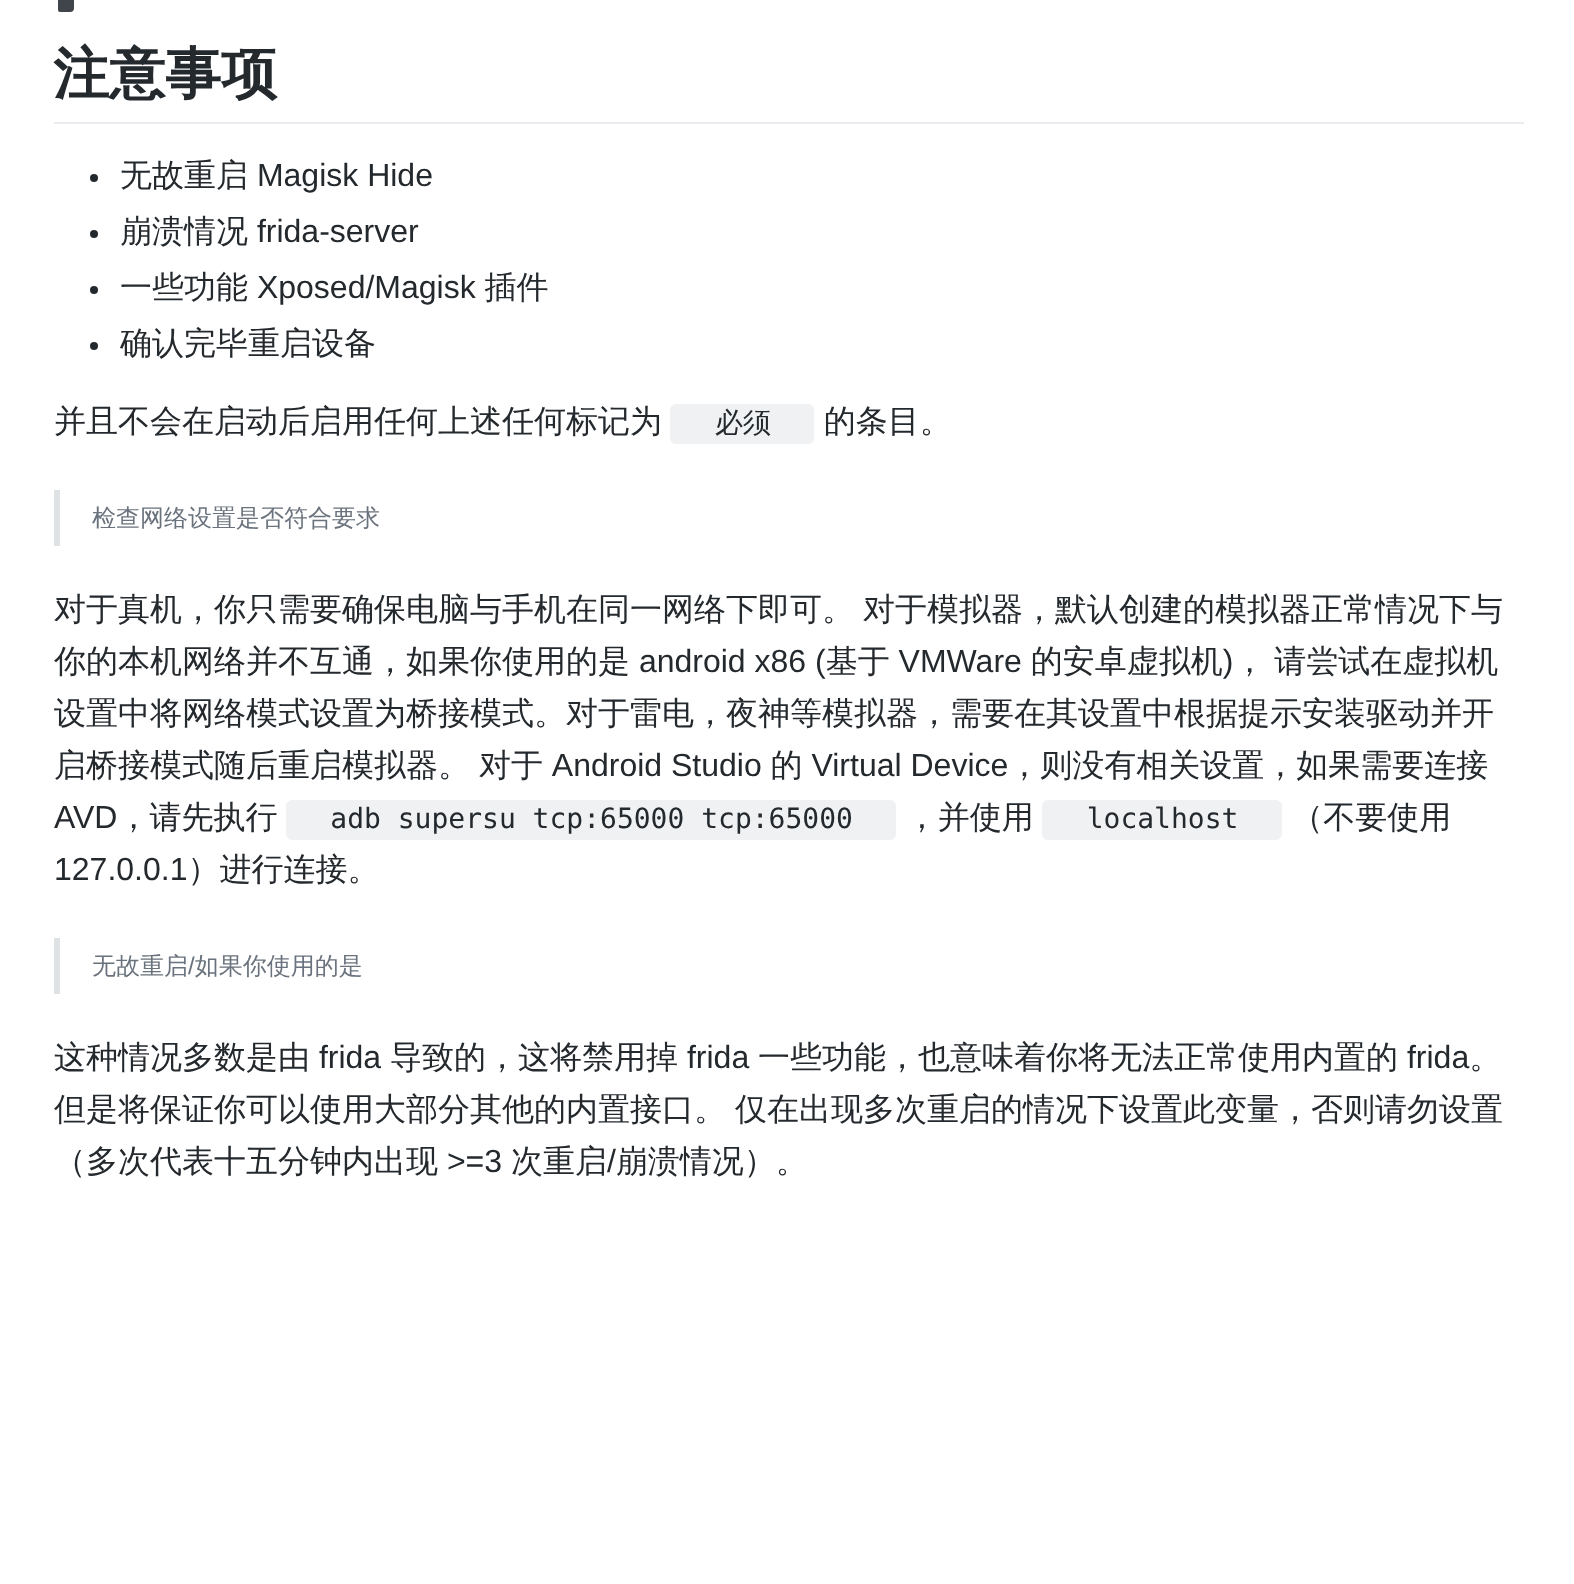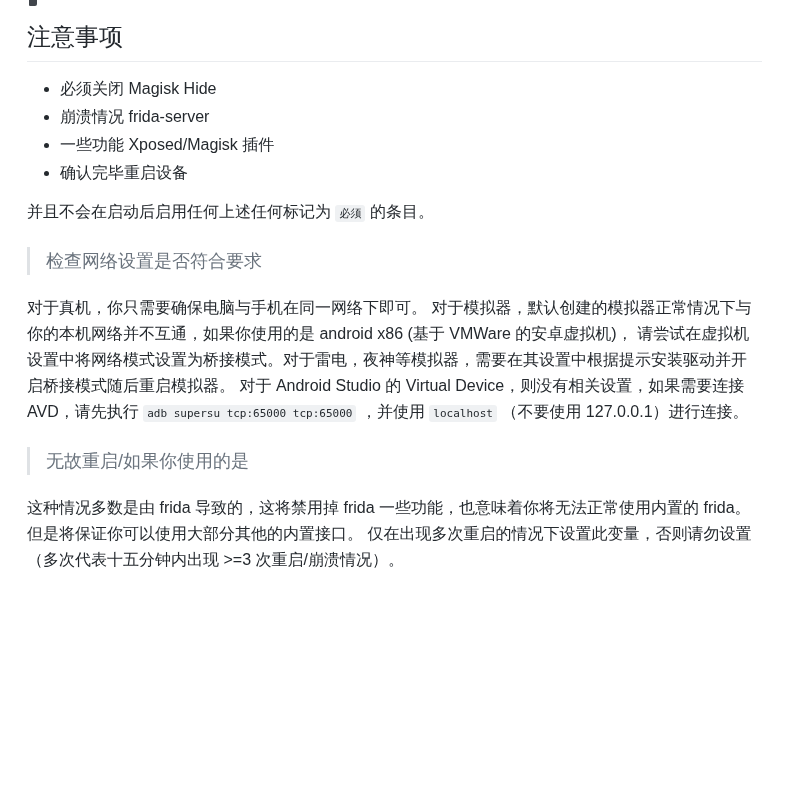--- a/index.html
+++ b/index.html
@@ -8,64 +8,64 @@
   }
   *{box-sizing:border-box;}
   html,body{margin:0;padding:0;}
   body{
     width:787px;height:792px;overflow:hidden;background:#ffffff;
     color:var(--text);position:relative;
     font-family:"Liberation Sans","DejaVu Sans",sans-serif;
   }
   .doc{padding:22px 25px 0 27px;}
   h1{
-    font-size:24px;line-height:30px;font-weight:400;
+    font-size:28px;line-height:30px;font-weight:700;
     margin:0 0 14px;padding-bottom:9px;
     border-bottom:1px solid var(--rule);
   }
   p{font-size:16px;line-height:26px;margin:13px 0;}
   ul{margin:13px 0;padding-left:33px;}
   li{font-size:16px;line-height:26px;margin:2px 0;}
   blockquote{
     margin:20px 0;padding:2px 16px;
     border-left:3px solid var(--qborder);
-    color:var(--qtext);font-size:18px;line-height:24px;
+    color:var(--qtext);font-size:12px;line-height:24px;
   }
   pre{
     margin:22px 0;padding:13px 18px;background:var(--codebg);
     border-radius:6px;overflow:hidden;
   }
   pre code{
     font-family:"DejaVu Sans Mono","Liberation Mono",monospace;
     font-size:14px;line-height:18px;color:var(--text);
   }
   code.inline{
     font-family:"DejaVu Sans Mono","Liberation Mono",monospace;
-    font-size:11px;background:var(--inlinebg);
-    padding:2px 4px;border-radius:3px;white-space:normal;margin-top:12px;
+    font-size:14px;background:var(--inlinebg);
+    padding:2px 22px;border-radius:3px;white-space:normal;margin-top:12px;
   }
   .kw{color:var(--kw);}
   strong{font-weight:700;}
   .frag{
     position:absolute;left:29px;top:0;width:8px;height:6px;
     background:#40454b;border-radius:0 0 2px 1px;
   }
 </style>
 </head>
 <body>
 
 <div class="frag"></div>
 
 <div class="doc">
 
   <h1>注意事项</h1>
 
 
   <ul>
-    <li><span>必须关闭 Magisk Hide</span></li>
+    <li><span>无故重启 Magisk Hide</span></li>
     <li><span>崩溃情况 frida-server</span></li>
     <li><span>一些功能 Xposed/Magisk 插件</span></li>
     <li><span>确认完毕重启设备</span></li>
   </ul>
 
   <p><span>并且不会在启动后启用任何上述任何标记为 </span><code class="inline">必须</code><span> 的条目。</span></p>
 
   <blockquote>检查网络设置是否符合要求</blockquote>
 
   <p><span>对于真机，你只需要确保电脑与手机在同一网络下即可。 对于模拟器，默认创建的模拟器正常情况下与你的本机网络并不互通，如果你使用的是 android x86 (基于 VMWare 的安卓虚拟机)， 请尝试在虚拟机设置中将网络模式设置为桥接模式。对于雷电，夜神等模拟器，需要在其设置中根据提示安装驱动并开启桥接模式随后重启模拟器。 对于 Android Studio 的 Virtual Device，则没有相关设置，如果需要连接 AVD，请先执行 </span><code class="inline">adb supersu tcp:65000 tcp:65000</code><span> ，并使用 </span><code class="inline">localhost</code><span> （不要使用 127.0.0.1）进行连接。</span></p>

